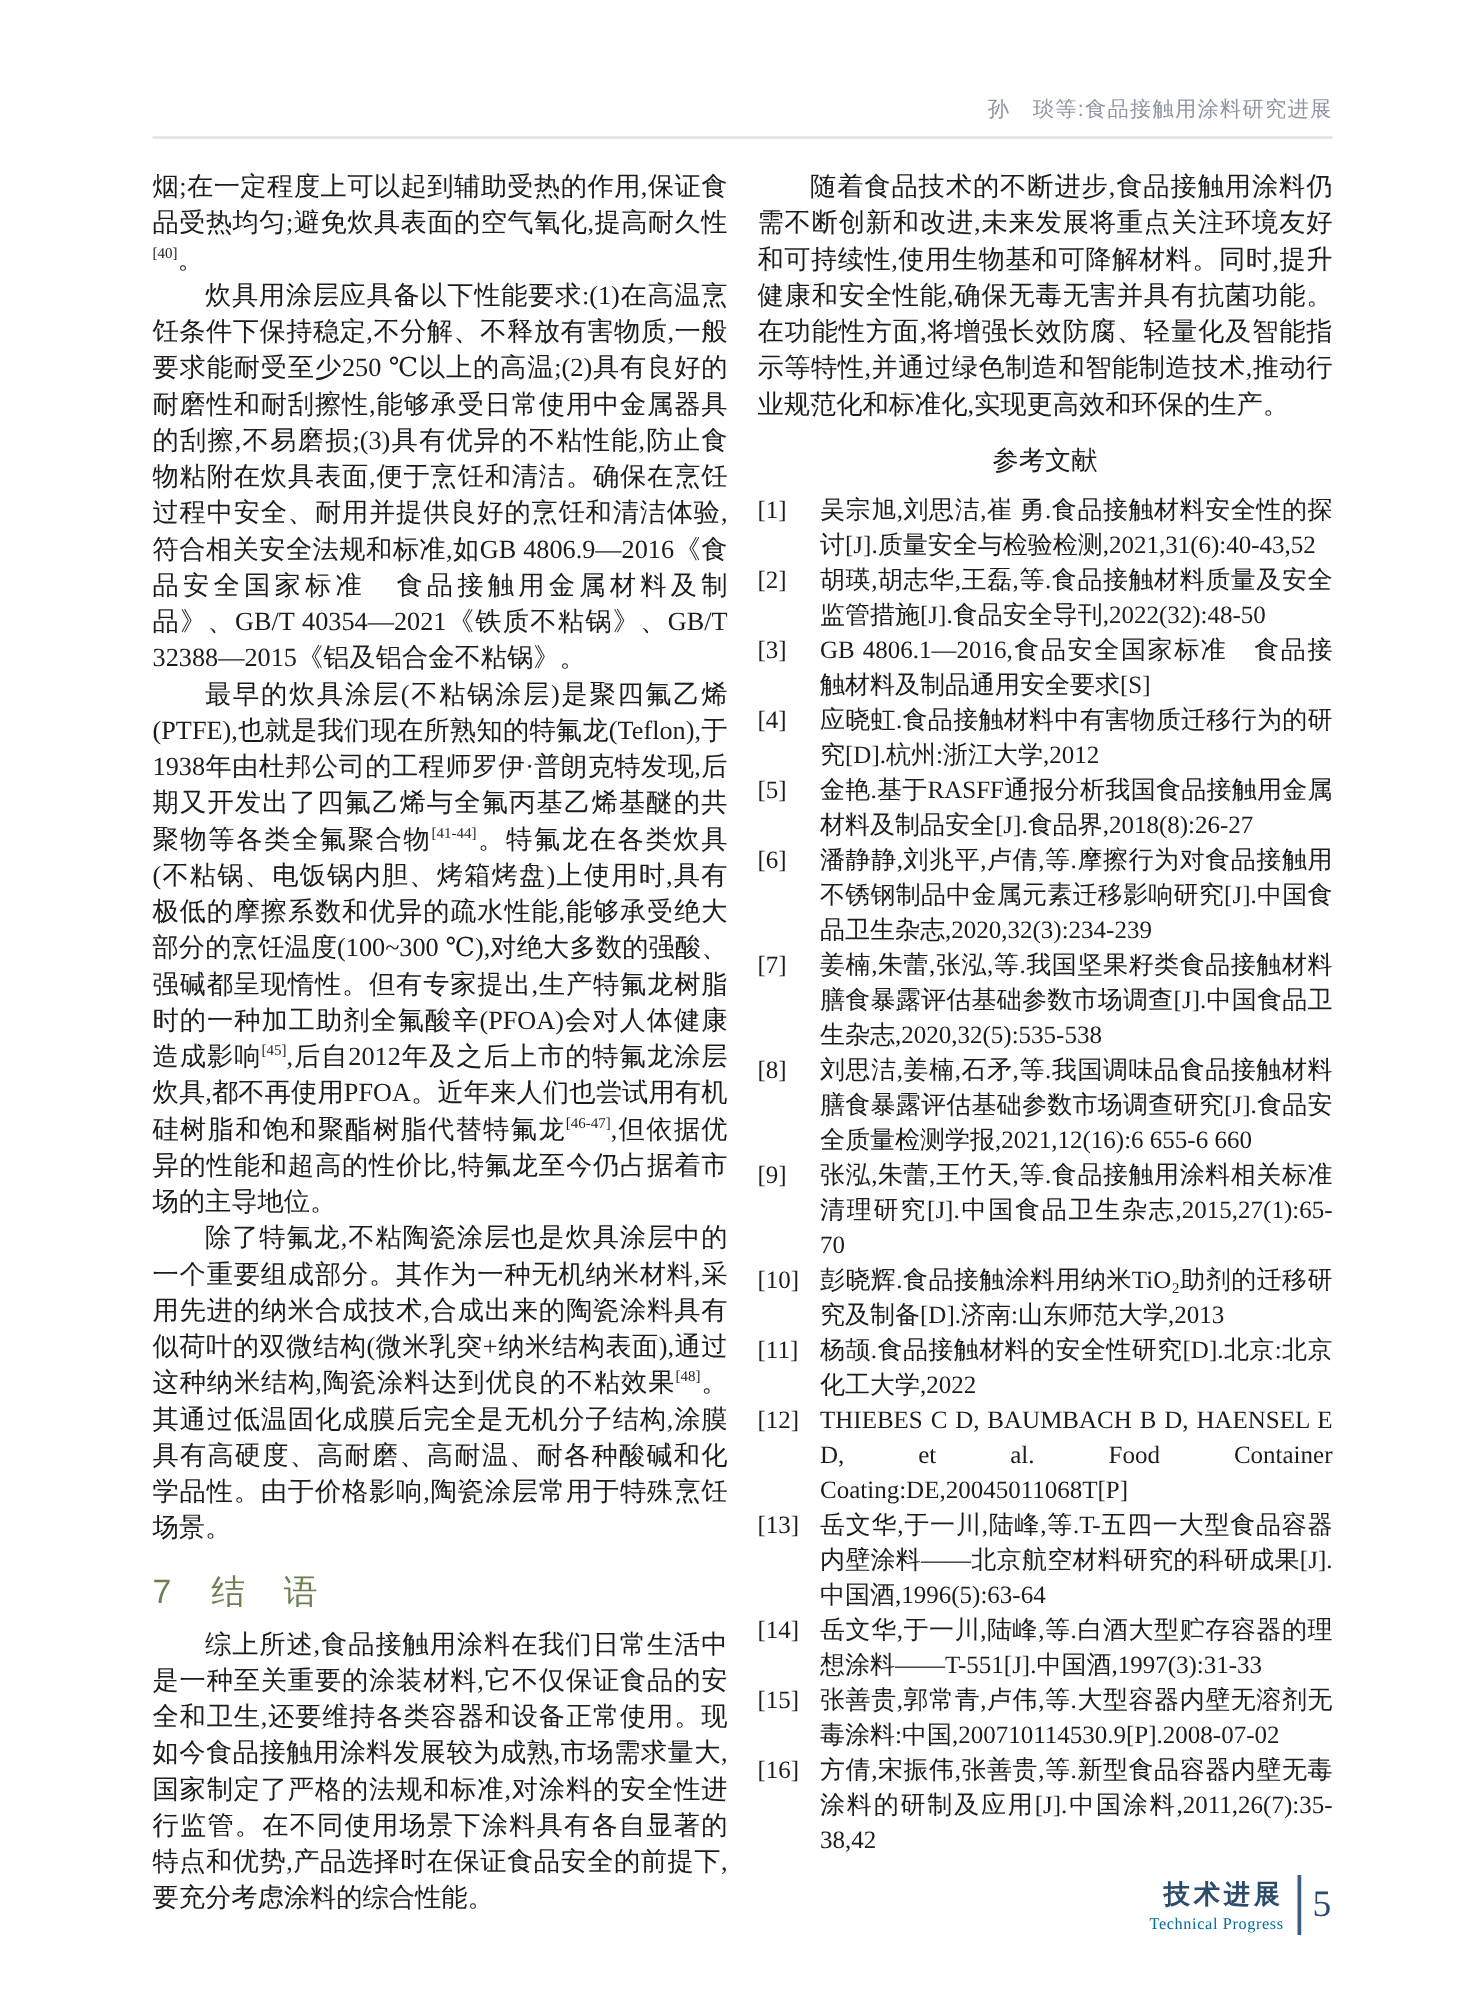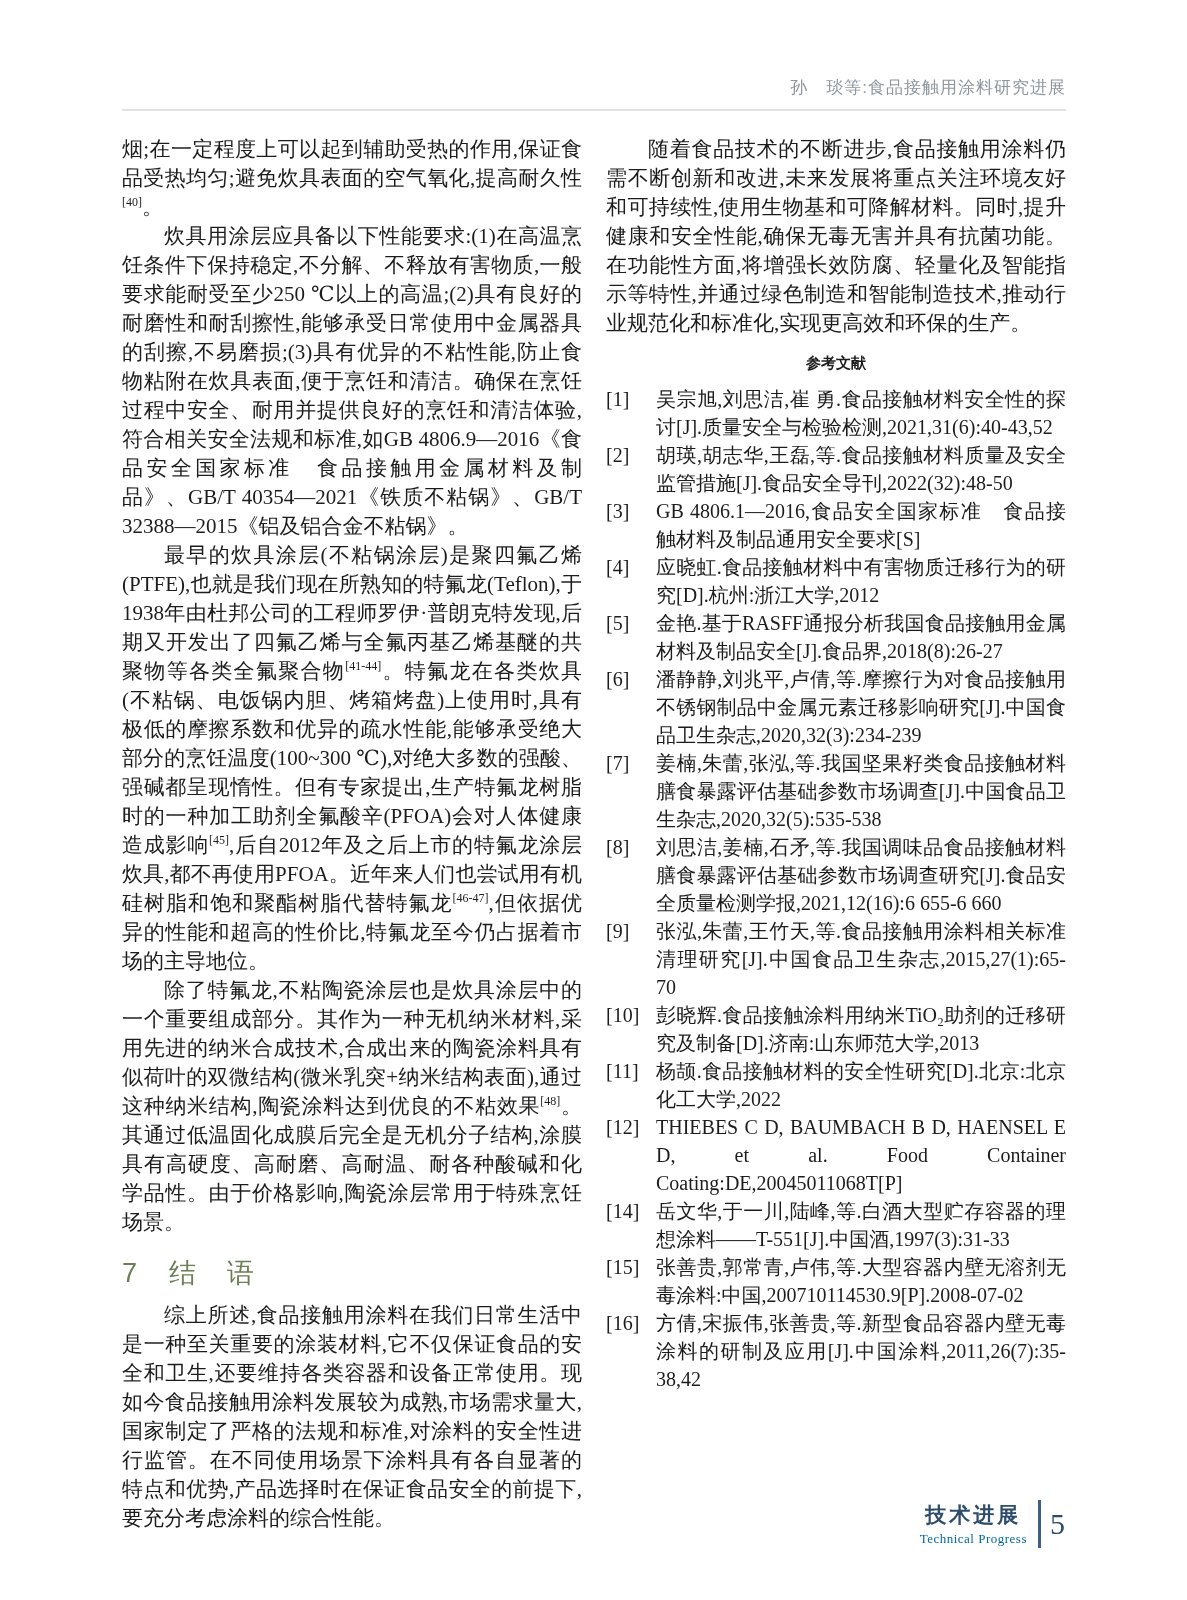--- a/index.html
+++ b/index.html
@@ -41,39 +41,39 @@
     font-family:"Liberation Sans","DejaVu Sans",sans-serif;
     font-weight:normal;
     font-size:27px;
     color:var(--accent);
     letter-spacing:2px;
   }
   .sec-num{margin-right:30px;}
   .refs-title{
     text-align:center;
     font-family:"Liberation Sans","DejaVu Sans",sans-serif;
-    font-weight:bold;
-    font-size:15px;
+    font-weight:normal;
+    font-size:21px;
     margin:16px 0 12px 0;
   }
   ol.refs{list-style:none;margin:0;padding:0;}
   li.ref{
     position:relative;
     padding-left:50px;
     font-size:20px;
     line-height:28px;
     text-align:justify;
   }
   .ref-id{position:absolute;left:0;top:0;}
   .footer{
     position:absolute;
     right:122px;bottom:52px;
     display:flex;align-items:center;
   }
-  .footer-labels{text-align:center;}
+  .footer-labels{text-align:right;}
   .f-cn{
     font-family:"Liberation Sans","DejaVu Sans",sans-serif;
     font-weight:bold;font-size:21px;
     color:var(--navy);letter-spacing:3px;
   }
   .f-en{
     font-family:"Liberation Serif","DejaVu Serif",serif;
     font-size:13px;color:#0369a1;margin-top:2px;letter-spacing:0.5px;
   }
   .f-bar{width:3px;height:48px;background:var(--bar);margin:0 9px 0 11px;}
@@ -117,20 +117,21 @@
             <li class="ref"><span class="ref-id">[3]</span><span>GB 4806.1—2016,食品安全国家标准　食品接触材料及制品通用安全要求[S]</span></li>
             <li class="ref"><span class="ref-id">[4]</span><span>应晓虹.食品接触材料中有害物质迁移行为的研究[D].杭州:浙江大学,2012</span></li>
             <li class="ref"><span class="ref-id">[5]</span><span>金艳.基于RASFF通报分析我国食品接触用金属材料及制品安全[J].食品界,2018(8):26-27</span></li>
             <li class="ref"><span class="ref-id">[6]</span><span>潘静静,刘兆平,卢倩,等.摩擦行为对食品接触用不锈钢制品中金属元素迁移影响研究[J].中国食品卫生杂志,2020,32(3):234-239</span></li>
             <li class="ref"><span class="ref-id">[7]</span><span>姜楠,朱蕾,张泓,等.我国坚果籽类食品接触材料膳食暴露评估基础参数市场调查[J].中国食品卫生杂志,2020,32(5):535-538</span></li>
             <li class="ref"><span class="ref-id">[8]</span><span>刘思洁,姜楠,石矛,等.我国调味品食品接触材料膳食暴露评估基础参数市场调查研究[J].食品安全质量检测学报,2021,12(16):6 655-6 660</span></li>
             <li class="ref"><span class="ref-id">[9]</span><span>张泓,朱蕾,王竹天,等.食品接触用涂料相关标准清理研究[J].中国食品卫生杂志,2015,27(1):65-70</span></li>
             <li class="ref"><span class="ref-id">[10]</span><span>彭晓辉.食品接触涂料用纳米TiO₂助剂的迁移研究及制备[D].济南:山东师范大学,2013</span></li>
             <li class="ref"><span class="ref-id">[11]</span><span>杨颉.食品接触材料的安全性研究[D].北京:北京化工大学,2022</span></li>
             <li class="ref"><span class="ref-id">[12]</span><span>THIEBES C D, BAUMBACH B D, HAENSEL E D, et al. Food Container Coating:DE,20045011068T[P]</span></li>
+            <li class="ref"><span class="ref-id">[13]</span><span>岳文华,于一川,陆峰,等.T-五四一大型食品容器内壁涂料——北京航空材料研究的科研成果[J].中国酒,1996(5):63-64</span></li>
             <li class="ref"><span class="ref-id">[14]</span><span>岳文华,于一川,陆峰,等.白酒大型贮存容器的理想涂料——T-551[J].中国酒,1997(3):31-33</span></li>
             <li class="ref"><span class="ref-id">[15]</span><span>张善贵,郭常青,卢伟,等.大型容器内壁无溶剂无毒涂料:中国,200710114530.9[P].2008-07-02</span></li>
             <li class="ref"><span class="ref-id">[16]</span><span>方倩,宋振伟,张善贵,等.新型食品容器内壁无毒涂料的研制及应用[J].中国涂料,2011,26(7):35-38,42</span></li>
           </ol>
       </div>
 
     </div>
   </div>
 
   <div class="footer">

